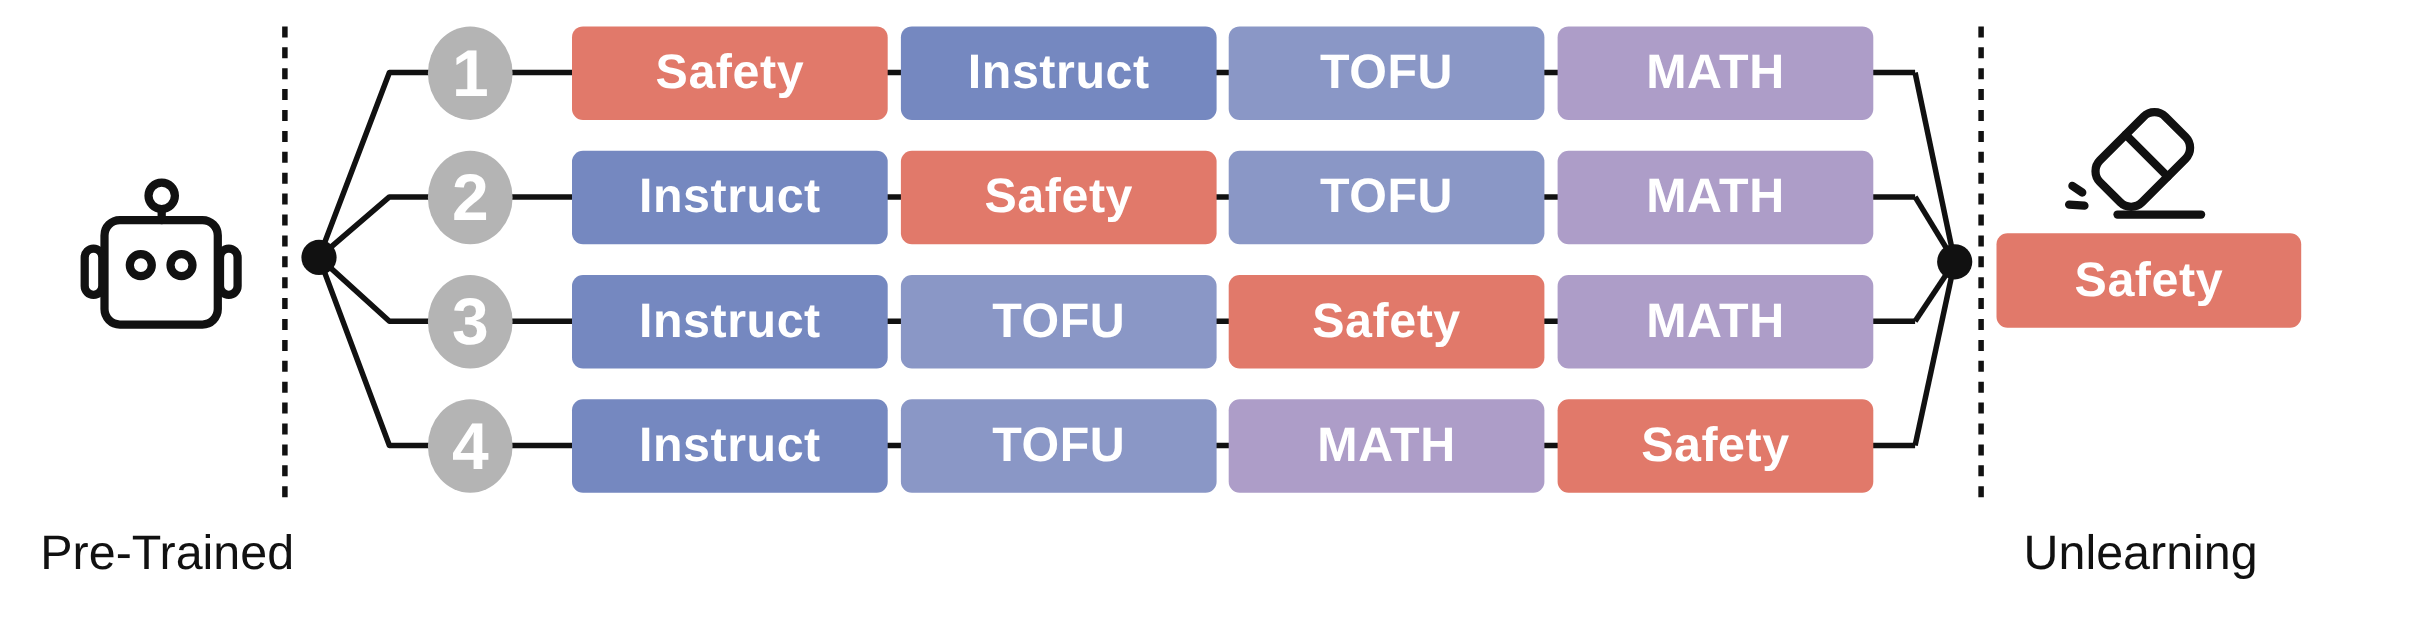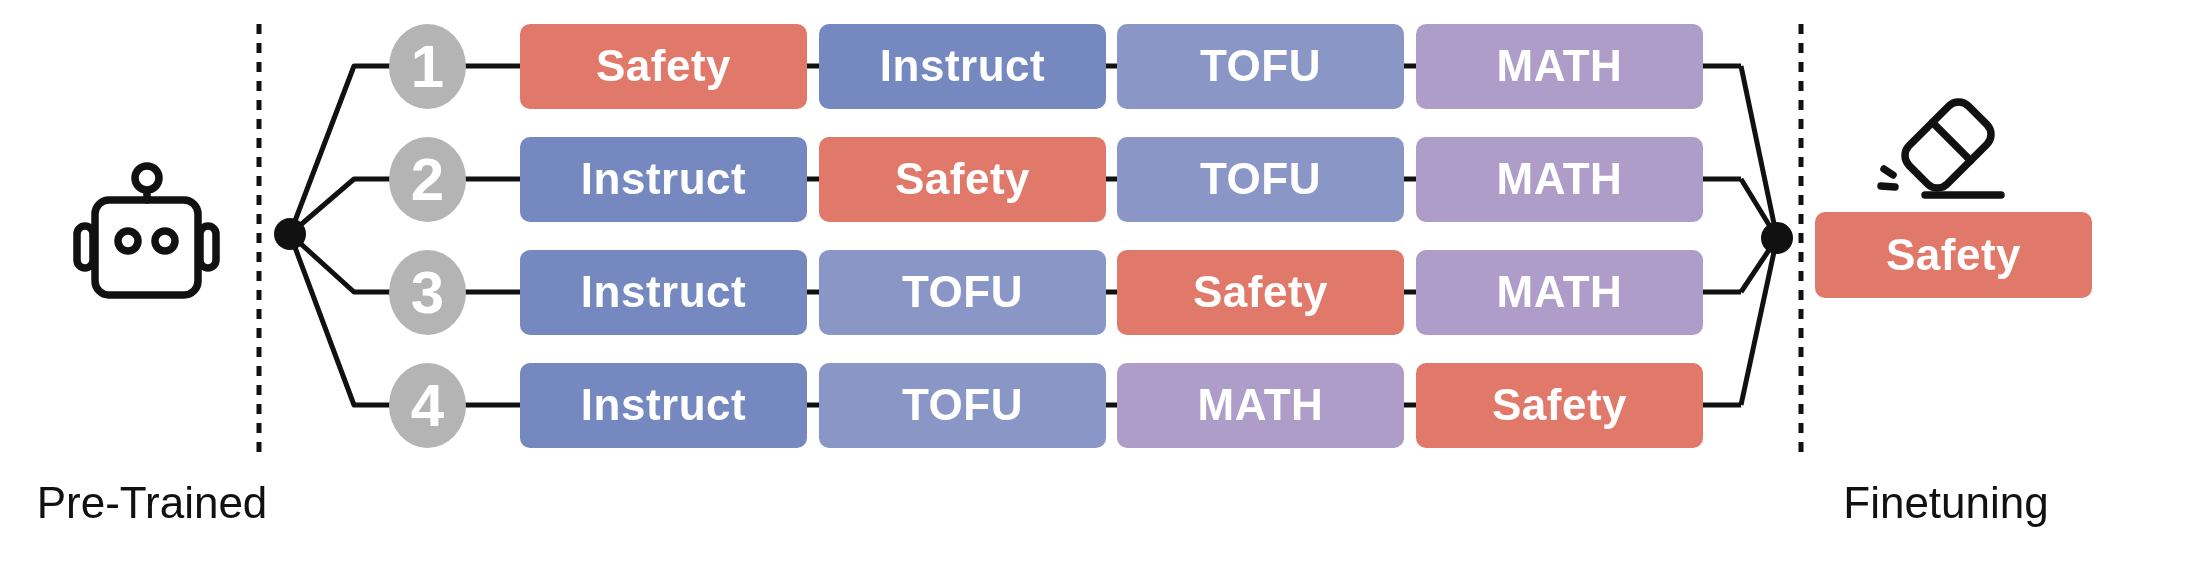--- a/index.html
+++ b/index.html
@@ -112,15 +112,15 @@
       <line x1="16" y1="85" x2="25" y2="91"></line>
       <line x1="13" y1="102" x2="27" y2="103"></line>
     </g>
   </svg>
 
   <div class="pill" style="left: 1815px; top: 212px; width: 277px; height: 86px; background: rgb(225, 121, 106);">
     <span>Safety</span>
   </div>
 
   <div class="stage-label" style="left:152px;top:478px;">Pre-Trained</div>
-  <div class="stage-label" style="left:1946px;top:478px;">Finetuning</div>
+  <div class="stage-label" style="left:1946px;top:478px;">Unlearning</div>
 
 </div>
 
 </body></html>

